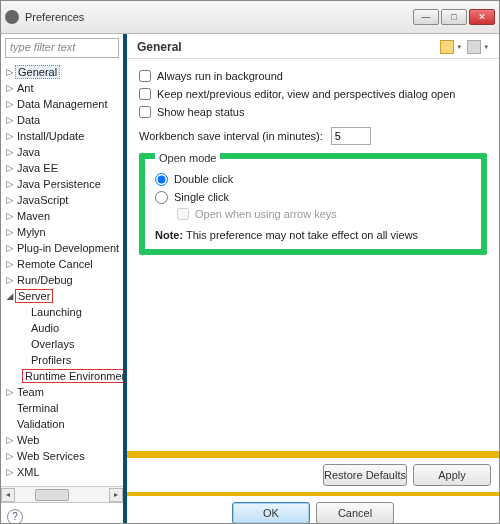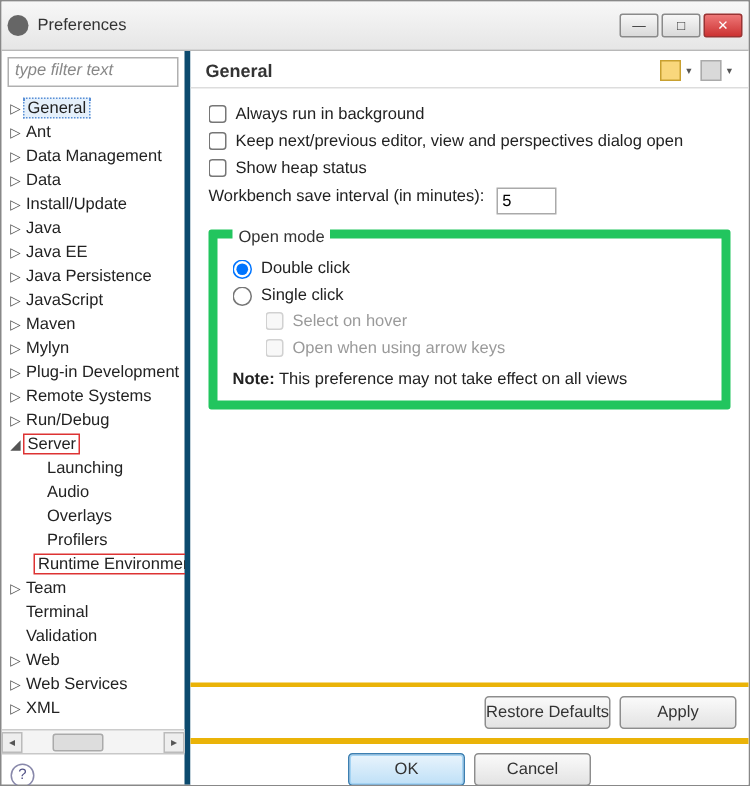--- a/index.html
+++ b/index.html
@@ -29,30 +29,30 @@
 .help .q{width:16px;height:16px;border:1px solid #88a;border-radius:50%;color:#558;display:flex;align-items:center;justify-content:center;font-size:10px;cursor:pointer;}
 .main { flex:1; display:flex; flex-direction:column; background:#fff; }
 .header { display:flex; align-items:center; padding:6px 10px 4px; border-bottom:1px solid #ddd;}
 .header h1 { font-size:12px; font-weight:600; flex:1; color:#333;}
 .navicn { width:14px; height:14px; background:#f9d77c; border:1px solid #c8a030; margin-left:3px; cursor:pointer; position:relative;}
 .navicn.fwd{background:#d9d9d9;border-color:#aaa;}
 .navicn::after{content:"▾";font-size:7px;position:absolute;right:-8px;top:2px;color:#555;}
 .content { flex:1; padding:8px 12px; color:#222; }
 .chk { display:flex; align-items:center; height:18px; gap:6px; }
 .chk input { width:12px; height:12px; }
-.row { display:flex; align-items:flex-start; height:22px; gap:8px; margin-top:4px;}
+.row { display:flex; align-items:center; height:22px; gap:8px; margin-top:4px;}
 .row input[type=text]{ width:40px; border:1px solid #aaa; padding:1px 3px; height:18px;}
 .group { border:6px solid #22c55e; margin-top:6px; padding:6px 10px 8px; border-radius:2px;}
 .group .gt { position:relative; top:-13px; background:#fff; padding:0 4px; display:inline-block; color:#333;}
 .radio { display:flex; align-items:center; gap:6px; height:16px; margin-top:-6px;}
 .sub { margin-left:22px; }
 .sub .chk span { color:#9a9a9a; }
 .note { margin-top:6px; }
 .note b { font-weight:bold; }
-.footer { border-top:3px solid #eab308; padding:6px 8px; display:flex; justify-content:flex-end; gap:6px; }
+.footer { border-top:7px solid #eab308; padding:6px 8px; display:flex; justify-content:flex-end; gap:6px; }
 .btn { min-width:78px; height:22px; border:1px solid #8d8d8d; background:linear-gradient(#fafafa,#e3e3e3); border-radius:3px; display:flex; align-items:center; justify-content:center; cursor:pointer; color:#333;}
 .btn.primary { border:1px solid #3c7fb1; background:linear-gradient(#e9f4fc,#bfe0f7); box-shadow:0 0 0 1px #a3d3f3 inset;}
 .footer2 { border-top:4px solid #eab308; padding:6px 8px; display:flex; justify-content:center; gap:6px;}
 </style>
 </head>
 <body>
 
 <div class="titlebar">
   <div class="icon"></div>
   <div class="title">Preferences</div>
@@ -110,21 +110,21 @@
       <div class="node">
           <span class="tw">▷</span>
           <span class="lbl">Mylyn</span>
         </div>
       <div class="node">
           <span class="tw">▷</span>
           <span class="lbl">Plug-in Development</span>
         </div>
       <div class="node">
           <span class="tw">▷</span>
-          <span class="lbl">Remote Systems</span>
+          <span class="lbl">Remote Cancel</span>
         </div>
       <div class="node">
           <span class="tw">▷</span>
           <span class="lbl">Run/Debug</span>
         </div>
       <div class="node hl">
           <span class="tw">◢</span>
           <span class="lbl">Server</span>
         </div>
       <div class="children">
@@ -217,24 +217,20 @@
             <input type="radio" name="om" checked="" style="">
             <span>Double click</span>
           </label>
         <label class="radio" style="margin-top:2px">
             <input type="radio" name="om" style="">
             <span>Single click</span>
           </label>
         <div class="sub">
           <label class="chk">
               <input type="checkbox" disabled="" style="">
-              <span>Select on hover</span>
-            </label>
-          <label class="chk">
-              <input type="checkbox" disabled="" style="">
               <span>Open when using arrow keys</span>
             </label>
         </div>
         <div class="note"><b>Note:</b> <span>This preference may not take effect on all views</span></div>
       </div>
     </div>
     <div class="footer">
       <div class="btn">
           <span>Restore Defaults</span>
         </div>

